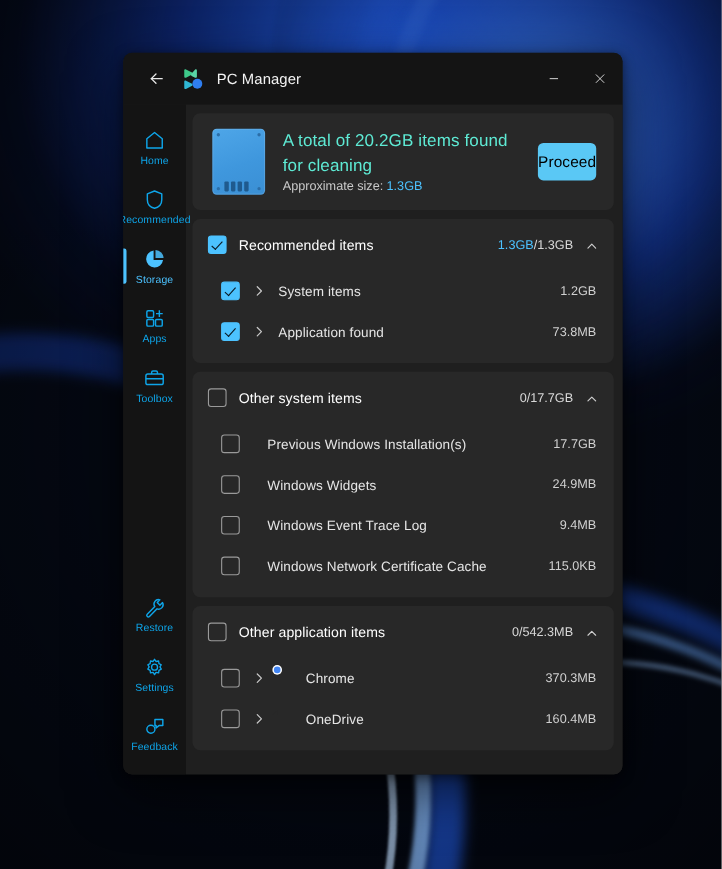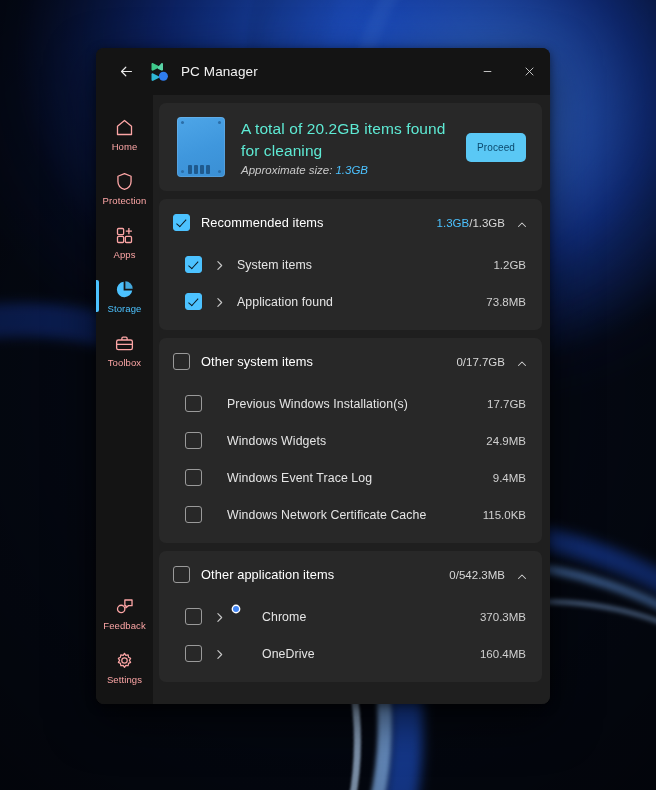--- a/index.html
+++ b/index.html
@@ -113,21 +113,21 @@
     filter: blur(2px);
   }
   .vign {
     position: absolute; inset: 0;
     background: radial-gradient(ellipse 80% 70% at 50% 50%, rgba(0,0,0,0) 40%, rgba(0,0,0,0.45) 100%);
   }
 
   
   #app-window {
     position: absolute;
-    left: 96px; top: 48px;
+    left: 112px; top: 48px;
     width: 454px; height: 656px;
     background: #1b1b1b;
     border-radius: 8px;
     overflow: hidden;
     box-shadow: 0 16px 48px rgba(0,0,0,0.62), 0 2px 10px rgba(0,0,0,0.5);
     display: flex;
     flex-direction: column;
   }
 
   
@@ -179,21 +179,21 @@
   .nav-spacer { flex: 1; }
   .nav-item {
     position: relative;
     height: 54px;
     display: flex;
     flex-direction: column;
     align-items: center;
     justify-content: center;
     gap: 3px;
     cursor: pointer;
-    color: #fca5a5;
+    color: #0ea5e9;
   }
   .nav-item .ico { width: 21px; height: 21px; display: block; }
   .nav-item .lbl { font-size: 9.5px; line-height: 11px; letter-spacing: 0.1px; }
   .nav-item.active { color: #4cc2ff; }
   .nav-item.active::before {
     content: "";
     position: absolute;
     left: 0; top: 11px;
     width: 3px; height: 32px;
     background: #4cc2ff;
@@ -255,33 +255,32 @@
     font-size: 15.5px;
     line-height: 22px;
     color: #5eead4;
     font-weight: 400;
     letter-spacing: 0.1px;
   }
   .hero-sub {
     margin-top: 2px;
     font-size: 11.5px;
     color: #c9c9c9;
-    font-style: italic;
   }
   .hero-sub b { color: #4cc2ff; font-weight: 400; margin-left: 3px; }
 
   #proceed-btn {
     flex: 0 0 auto;
     background: #5ac8f5;
-    color: #0c4a6e;
+    color: #000000;
     border: none;
     border-radius: 5px;
-    font-size: 10px;
+    font-size: 14px;
     font-family: inherit;
-    padding: 9px 11px;
+    padding: 9px 0;
     cursor: pointer;
     letter-spacing: 0.1px;
   }
 
   
   .grp-head {
     display: flex;
     align-items: center;
     height: 47px;
     padding: 0 14px 0 14px;
@@ -458,77 +457,85 @@
           </span>
           <span class="lbl">Home</span>
         </div>
 
         <div class="nav-item">
           <span class="ico">
             <svg width="21" height="21" viewBox="0 0 24 24" fill="none" stroke="currentColor" stroke-width="1.5" stroke-linejoin="round">
               <path d="M12 3 L19.5 6 V12 C19.5 16.4 16.3 19.8 12 21 C7.7 19.8 4.5 16.4 4.5 12 V6 Z"></path>
             </svg>
           </span>
-          <span class="lbl">Protection</span>
+          <span class="lbl">Recommended</span>
+        </div>
+
+        <div class="nav-item active">
+          <span class="ico">
+            <svg width="21" height="21" viewBox="0 0 24 24" fill="currentColor">
+              <path d="M11 3.2 A8.8 8.8 0 1 0 20.8 13 H11 Z"></path>
+              <path d="M13 2.6 V11 H21.4 A8.6 8.6 0 0 0 13 2.6 Z" opacity="0.85"></path>
+            </svg>
+          </span>
+          <span class="lbl">Storage</span>
         </div>
 
         <div class="nav-item">
           <span class="ico">
             <svg width="21" height="21" viewBox="0 0 24 24" fill="none" stroke="currentColor" stroke-width="1.5" stroke-linejoin="round">
               <rect x="4" y="4" width="7" height="7" rx="1.2"></rect>
               <rect x="4" y="13" width="7" height="7" rx="1.2"></rect>
               <rect x="13" y="13" width="7" height="7" rx="1.2"></rect>
               <path d="M17 3.5 V10.5 M13.5 7 H20.5"></path>
             </svg>
           </span>
           <span class="lbl">Apps</span>
         </div>
 
-        <div class="nav-item active">
-          <span class="ico">
-            <svg width="21" height="21" viewBox="0 0 24 24" fill="currentColor">
-              <path d="M11 3.2 A8.8 8.8 0 1 0 20.8 13 H11 Z"></path>
-              <path d="M13 2.6 V11 H21.4 A8.6 8.6 0 0 0 13 2.6 Z" opacity="0.85"></path>
-            </svg>
-          </span>
-          <span class="lbl">Storage</span>
-        </div>
-
         <div class="nav-item">
           <span class="ico">
             <svg width="21" height="21" viewBox="0 0 24 24" fill="none" stroke="currentColor" stroke-width="1.5" stroke-linejoin="round">
               <rect x="3" y="8" width="18" height="11" rx="2"></rect>
               <path d="M9 8 V6.2 A1.4 1.4 0 0 1 10.4 4.8 H13.6 A1.4 1.4 0 0 1 15 6.2 V8"></path>
               <path d="M3 13 H21"></path>
             </svg>
           </span>
           <span class="lbl">Toolbox</span>
         </div>
 
         <div class="nav-spacer"></div>
 
+        <div class="nav-item">
+          <span class="ico">
+            <svg width="21" height="21" viewBox="0 0 24 24" fill="none" stroke="currentColor" stroke-width="1.5" stroke-linecap="round" stroke-linejoin="round">
+              <path d="M17.5 3.8 A4.6 4.6 0 0 0 12.3 10.8 L4.4 18.7 A1.6 1.6 0 0 0 6.7 21 L14.6 13.1 A4.6 4.6 0 0 0 20.3 6.6 L17.6 9.3 L14.8 6.5 Z"></path>
+            </svg>
+          </span>
+          <span class="lbl">Restore</span>
+        </div>
+
+        <div class="nav-item">
+          <span class="ico">
+            <svg width="21" height="21" viewBox="0 0 24 24" fill="none" stroke="currentColor" stroke-width="1.4" stroke-linejoin="round">
+              <circle cx="12" cy="12" r="3.1"></circle>
+              <path d="M12 2.6 L13.5 4.9 L16.2 4.4 L16.6 7.1 L19 8.3 L17.6 10.6 L19 12.9 L16.6 14.1 L16.2 16.8 L13.5 16.3 L12 18.6 L10.5 16.3 L7.8 16.8 L7.4 14.1 L5 12.9 L6.4 10.6 L5 8.3 L7.4 7.1 L7.8 4.4 L10.5 4.9 Z" transform="translate(0,1.2)"></path>
+            </svg>
+          </span>
+          <span class="lbl">Settings</span>
+        </div>
 
         <div class="nav-item">
           <span class="ico">
             <svg width="21" height="21" viewBox="0 0 24 24" fill="none" stroke="currentColor" stroke-width="1.5" stroke-linejoin="round">
               <circle cx="8.2" cy="14.8" r="4.2"></circle>
               <path d="M12.4 4.6 H20.6 V11 H16.6 L13.6 13.4 V11 H12.4 Z"></path>
             </svg>
           </span>
           <span class="lbl">Feedback</span>
-        </div>
-
-        <div class="nav-item">
-          <span class="ico">
-            <svg width="21" height="21" viewBox="0 0 24 24" fill="none" stroke="currentColor" stroke-width="1.4" stroke-linejoin="round">
-              <circle cx="12" cy="12" r="3.1"></circle>
-              <path d="M12 2.6 L13.5 4.9 L16.2 4.4 L16.6 7.1 L19 8.3 L17.6 10.6 L19 12.9 L16.6 14.1 L16.2 16.8 L13.5 16.3 L12 18.6 L10.5 16.3 L7.8 16.8 L7.4 14.1 L5 12.9 L6.4 10.6 L5 8.3 L7.4 7.1 L7.8 4.4 L10.5 4.9 Z" transform="translate(0,1.2)"></path>
-            </svg>
-          </span>
-          <span class="lbl">Settings</span>
         </div>
       </div>
 
       <div id="content">
 
         <div class="card" id="hero-card">
           <div class="disk-art">
             <span class="screw s1"></span>
               <span class="screw s2"></span>
             <span class="screw s3"></span>

